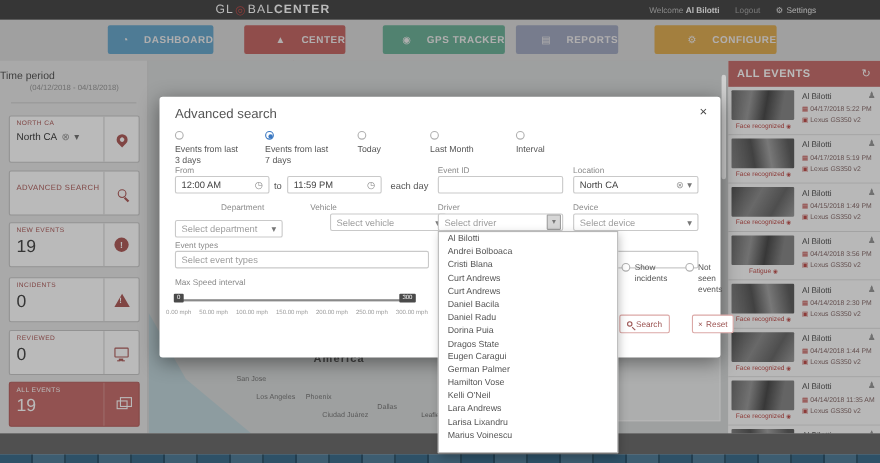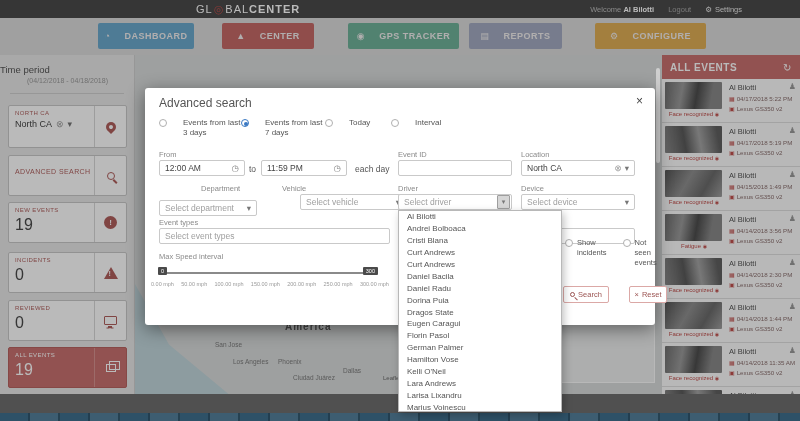--- a/index.html
+++ b/index.html
@@ -14,21 +14,21 @@
   .logo .bold { font-weight:700; }
   .logo-o { color:#c0504d; font-size:11px; margin:0 1px; }
   .hdr-right { position:absolute; right:58px; top:0; height:18px; display:flex; align-items:center; gap:14px; font-size:7.5px; color:#bdbdbd; }
   .hdr-right .user { color:#fff; font-weight:700; }
   .hdr-link { color:#a8a8a8; }
   .hdr-set { color:#e8e8e8; display:flex; align-items:flex-start; gap:3px; }
   .i-gear::before { content:"⚙"; }
 
   
   .nav { position:absolute; left:0; top:18px; width:800px; height:37px; background:#dcdcdc; z-index:2; }
-  .nav-btn { position:absolute; top:5px; height:26px; border-radius:2px; color:#f2efef; font-size:9px; font-weight:700; letter-spacing:.5px; display:flex; align-items:center; justify-content:center; gap:14px; border:none; cursor:pointer; }
+  .nav-btn { position:absolute; top:5px; height:26px; border-radius:2px; color:#f2efef; font-size:9px; font-weight:700; letter-spacing:.5px; display:flex; align-items:center; justify-content:flex-end; gap:14px; border:none; cursor:pointer; }
   .nav-ic { font-size:9px; font-weight:400; }
   .ni-dashboard::before{ content:"◔"; }
   .ni-events::before{ content:"▲"; }
   .ni-gps-pin::before{ content:"◉"; }
   .ni-reports::before{ content:"▤"; }
   .ni-configure::before{ content:"⚙"; }
   .nav-notch { position:absolute; top:49px; width:0; height:0; border-left:5px solid transparent; border-right:5px solid transparent; border-top:6px solid #c66a68; }
 
   
   .sidebar { position:absolute; left:0; top:55px; width:135px; height:339px; background:#e8e8e8; border-right:1px solid #cfcfcf; z-index:1; }
@@ -110,21 +110,21 @@
 
   
   .overlay { position:absolute; inset:0; background:rgba(0,0,0,.27); z-index:50; }
 
   
   .modal { position:absolute; left:145px; top:88px; width:510px; height:237px; background:#fff; border-radius:3px; box-shadow:0 4px 18px rgba(0,0,0,.45); z-index:60; }
   .m-title { position:absolute; left:14px; top:8px; font-size:12px; color:#555; }
   .m-close { position:absolute; right:12px; top:6px; font-size:12px; color:#444; cursor:pointer; }
   .m-close::before { content:"×"; }
   .m-periods { position:absolute; left:14px; top:30px; display:flex; }
-  .period { display:flex; gap:16px; cursor:pointer; }
+  .period { display:flex; gap:4px; cursor:pointer;flex-direction:column; }
   .p0{width:82px;} .p1{width:84px;} .p2{width:66px;} .p3{width:78px;} .p4{width:64px;}
   .radio { width:8px; height:8px; border:1px solid #b0b0b0; border-radius:50%; background:#fff; flex:0 0 auto; margin-top:1px; position:relative; }
   .radio.sel { border-color:#3a78c2; }
   .radio.sel::after { content:""; position:absolute; left:1.5px; top:1.5px; width:4px; height:4px; border-radius:50%; background:#3a78c2; }
   .ptxt { font-size:8px; color:#555; line-height:1.3; max-width:58px; }
   .flbl { position:absolute; font-size:7.5px; color:#8a8a8a; }
   .fld { position:absolute; height:16px; border:1px solid #c9c9c9; border-radius:2px; background:#fff; display:flex; align-items:center; padding:0 5px; font-size:8.5px; color:#444; cursor:pointer; }
   .fld .ph { color:#9e9e9e; }
   .fld .right { margin-left:auto; display:flex; align-items:center; gap:3px; }
   .inline-lbl { position:absolute; font-size:8.5px; color:#555; }
@@ -365,20 +365,24 @@
     <span class="ptxt">Events from last 3 days</span>
   </span>
         <span class="period p1">
     <span class="radio sel"></span>
     <span class="ptxt">Events from last 7 days</span>
   </span>
         <span class="period p2">
     <span class="radio"></span>
     <span class="ptxt">Today</span>
   </span>
+        <span class="period p3">
+    <span class="radio"></span>
+    <span class="ptxt">Last Month</span>
+  </span>
         <span class="period p4">
     <span class="radio"></span>
     <span class="ptxt">Interval</span>
   </span>
       </div>
 
     <div class="flbl" style="left:14px; top:62px;">From</div>
     <div class="fld" style="left:14px; top:72px; width:86px;">
       <span>12:00 AM</span>
         <span class="right">
@@ -481,21 +485,20 @@
       <div class="dopt">Al Bilotti</div>
       <div class="dopt">Andrei Bolboaca</div>
       <div class="dopt">Cristi Blana</div>
       <div class="dopt">Curt Andrews</div>
       <div class="dopt">Curt Andrews</div>
       <div class="dopt">Daniel Bacila</div>
       <div class="dopt">Daniel Radu</div>
       <div class="dopt">Dorina Puia</div>
       <div class="dopt">Dragos State</div>
       <div class="dopt">Eugen Caragui</div>
-      <div class="dopt">Florin Pasol</div>
       <div class="dopt">German Palmer</div>
       <div class="dopt">Hamilton Vose</div>
       <div class="dopt">Kelli O'Neil</div>
       <div class="dopt">Lara Andrews</div>
       <div class="dopt">Larisa Lixandru</div>
       <div class="dopt">Marius Voinescu</div>
     </div>
 </div>
 
 </body></html>

